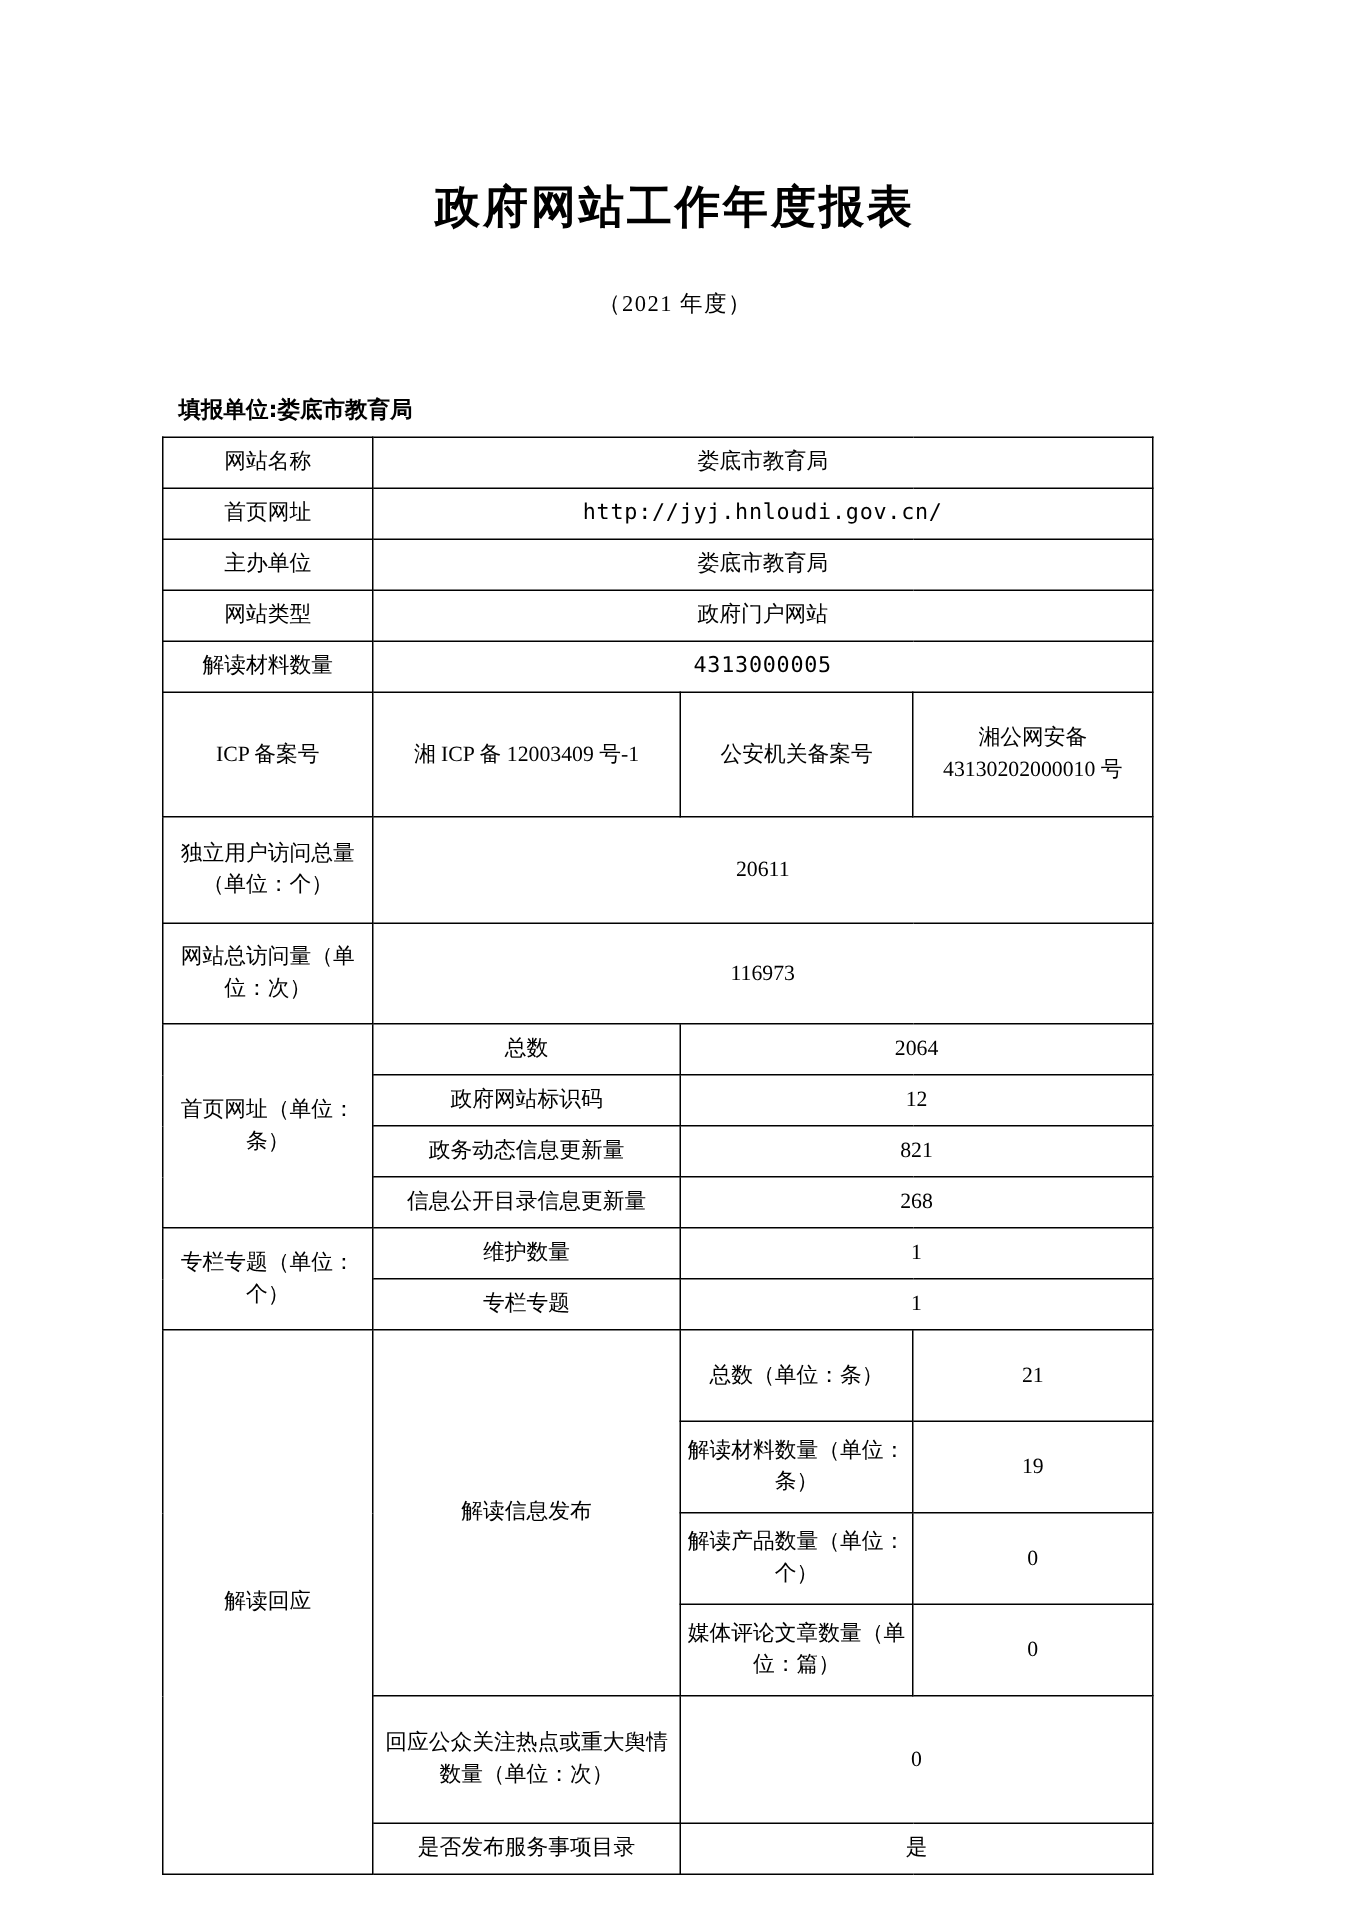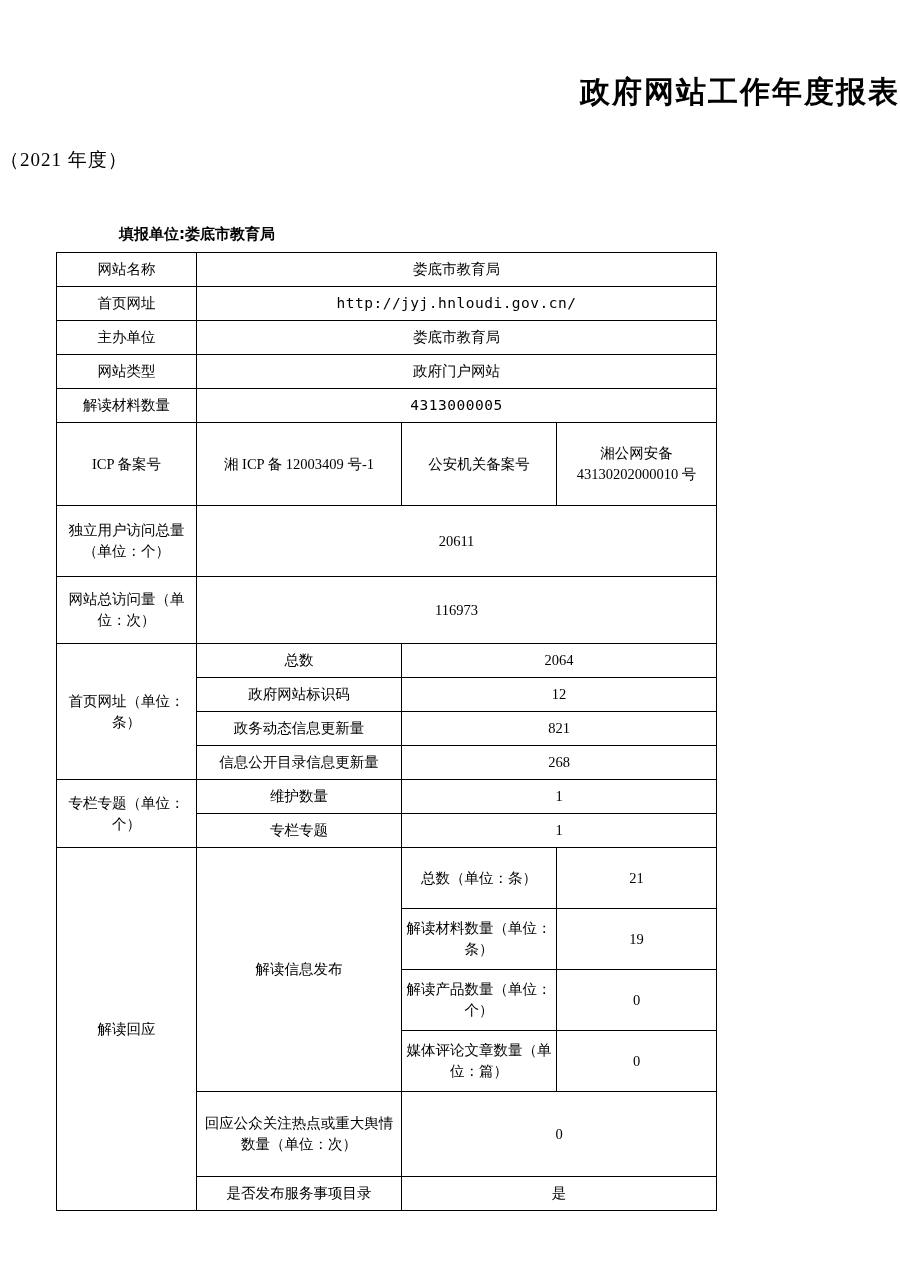--- a/index.html
+++ b/index.html
@@ -15,43 +15,43 @@
     position: relative;
   }
   .page {
     width: 900px;
     height: 1273px;
     box-sizing: border-box;
     padding: 0;
     position: relative;
   }
   .doc-title {
-    text-align: right;
+    text-align: center;
     font-family: "DejaVu Sans", "Liberation Sans", sans-serif;
     font-weight: bold;
     font-size: 30px;
     letter-spacing: 2px;
-    margin-top: 72px;
+    margin-top: 118px;
   }
   .doc-subtitle {
-    text-align: left;
-    font-size: 19px;
+    text-align: center;
+    font-size: 15px;
     margin-top: 34px;
     letter-spacing: 1px;
   }
   .filler-line {
     margin-top: 52px;
     margin-left: 119px;
     font-family: "DejaVu Sans", "Liberation Sans", sans-serif;
     font-weight: bold;
     font-size: 15px;
   }
   table.main {
     border-collapse: collapse;
-    margin-left: 56px;
+    margin-left: 108px;
     margin-top: 8px;
     width: 660px;
     table-layout: fixed;
   }
   table.main td {
     border: 1px solid #000000;
     text-align: center;
     vertical-align: middle;
     font-size: 14.5px;
     padding: 6px 4px;

